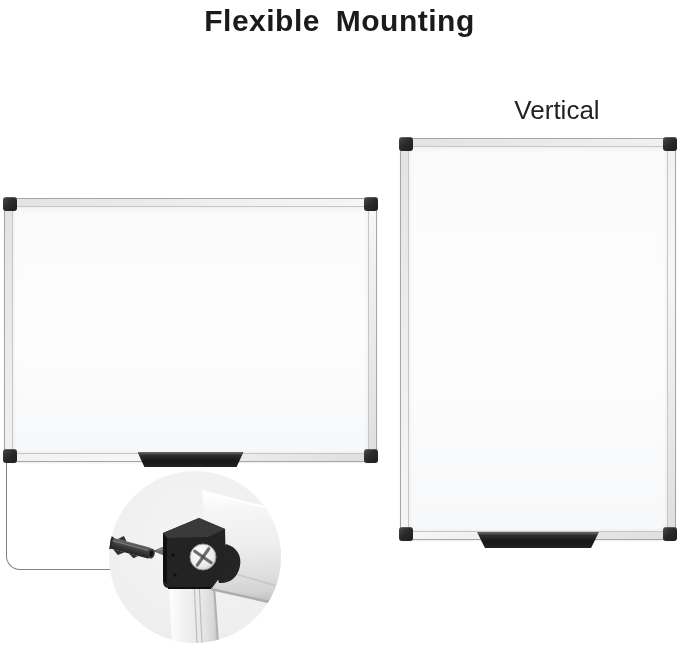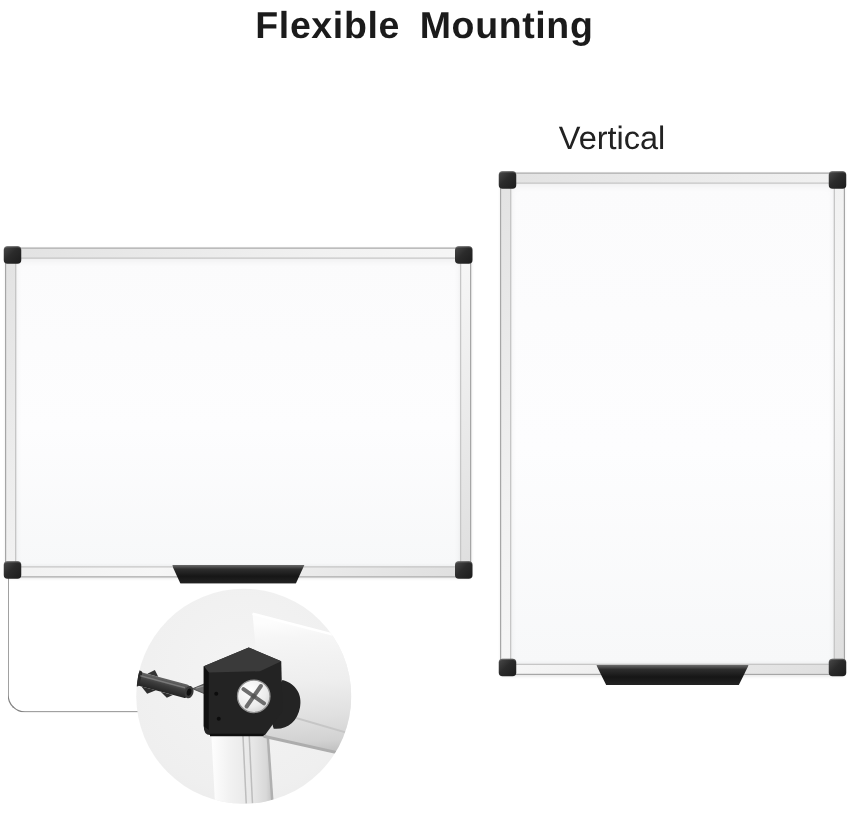--- a/index.html
+++ b/index.html
@@ -15,21 +15,21 @@
   
   .title{
     position:absolute;left:0;top:0;width:679px;
     margin:0;text-align:center;
     font-size:30px;font-weight:600;letter-spacing:.5px;word-spacing:7px;
     color:#1b1b1b;line-height:42px;
   }
   .label{
     position:absolute;
     font-size:26px;font-weight:400;color:#222222;
-    line-height:30px;
+    text-align:center;line-height:30px;
   }
   .label-h{left:4px;top:143px;width:373px;}
   .label-v{left:447px;top:95px;width:220px;}
 
   
   .board{
     position:absolute;
     background:linear-gradient(135deg,#e2e2e2 0%,#f1f1f1 40%,#f6f6f6 60%,#dedede 100%);
     border:1px solid #a6a6a6;
     border-radius:3px;

